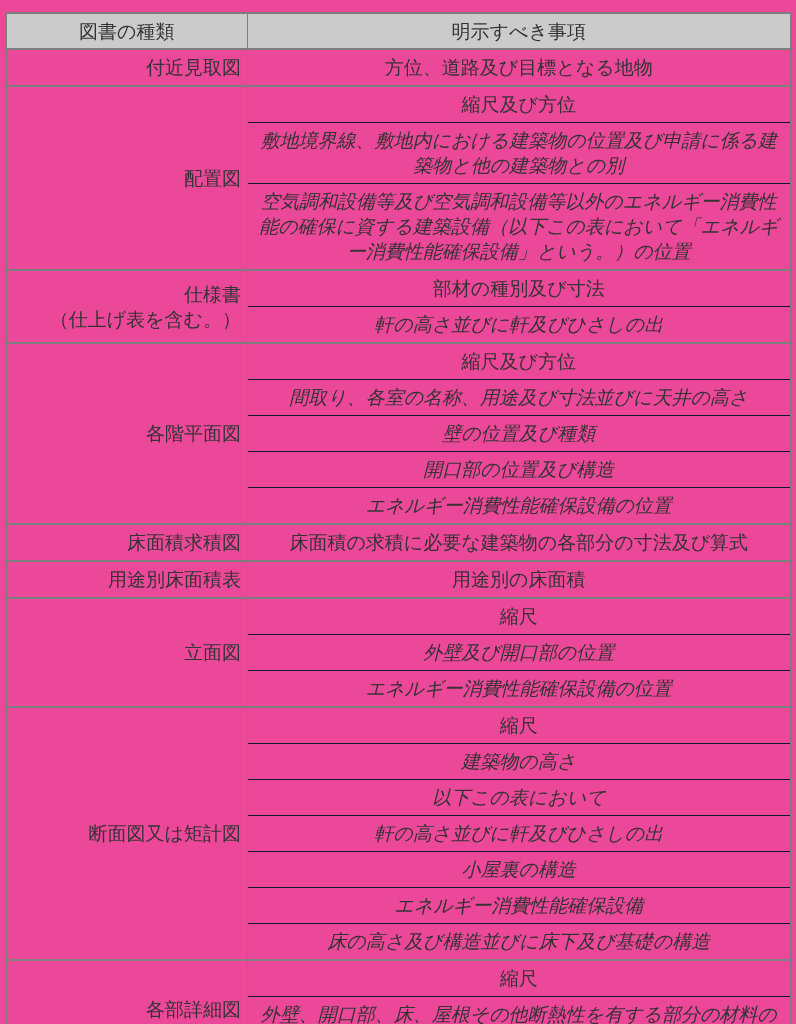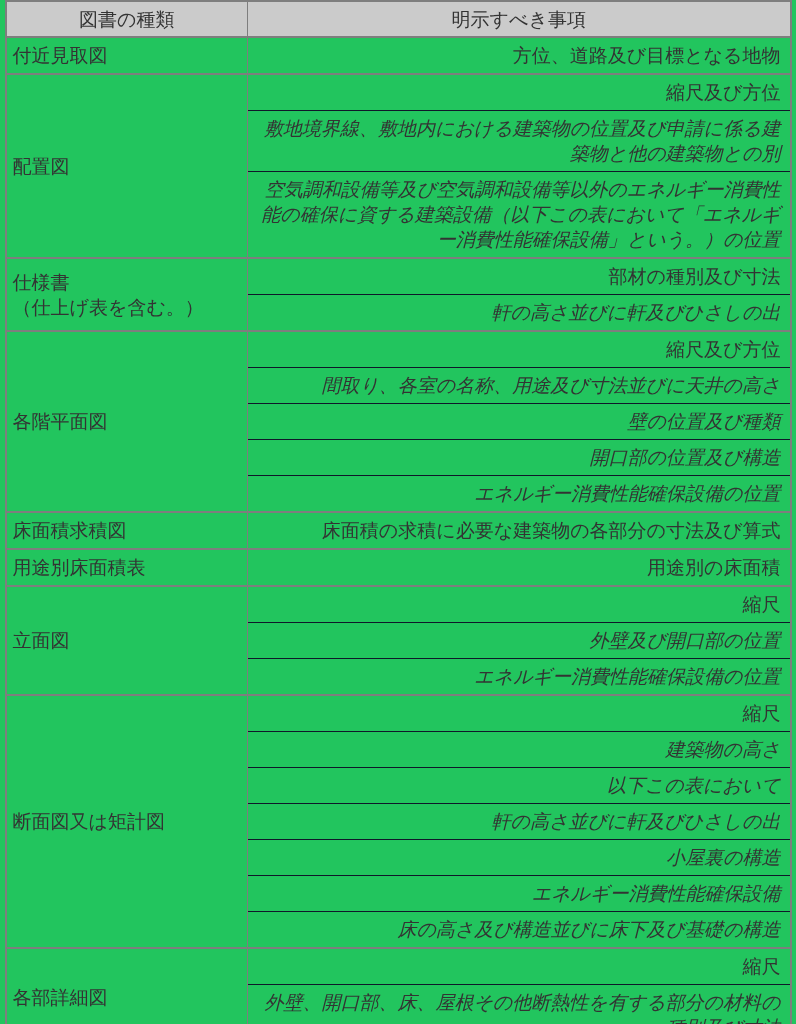--- a/index.html
+++ b/index.html
@@ -5,23 +5,23 @@
   html, body {
     margin: 0;
     padding: 0;
     background: #ffffff;
     font-family: "Liberation Sans", "DejaVu Sans", sans-serif;
     color: #333333;
   }
   .page {
     width: 796px;
     height: 1024px;
-    background: #22c55e;
+    background: #ec4899;
     box-sizing: border-box;
-    padding-top: 0;
+    padding-top: 12px;
   }
   table.doc-table {
     width: 787px;
     margin: 0 auto;
     border-collapse: collapse;
     table-layout: fixed;
     font-size: 19px;
     line-height: 25px;
     border: 2px solid #7e7e7e;
   }
@@ -39,27 +39,27 @@
     text-align: center;
     height: 36px;
     padding: 4px 6px;
     border-bottom: 2px solid #7e7e7e;
   }
   th.col-type-header {
     border-right: 1px solid #7e7e7e;
   }
   td.col-type {
     width: 242px;
-    text-align: left;
+    text-align: right;
     border-right: 1px solid #7e7e7e;
     padding: 4px 6px;
     white-space: pre-line;
   }
   td.col-item {
-    text-align: right;
+    text-align: center;
     padding: 5px 9px;
     height: 25px;
   }
   tr.group-start td {
     border-top: 2px solid #7e7e7e;
   }
   tr.row-inner td.col-item {
     border-top: 1px solid #0f172a;
     font-style: italic;
   }

